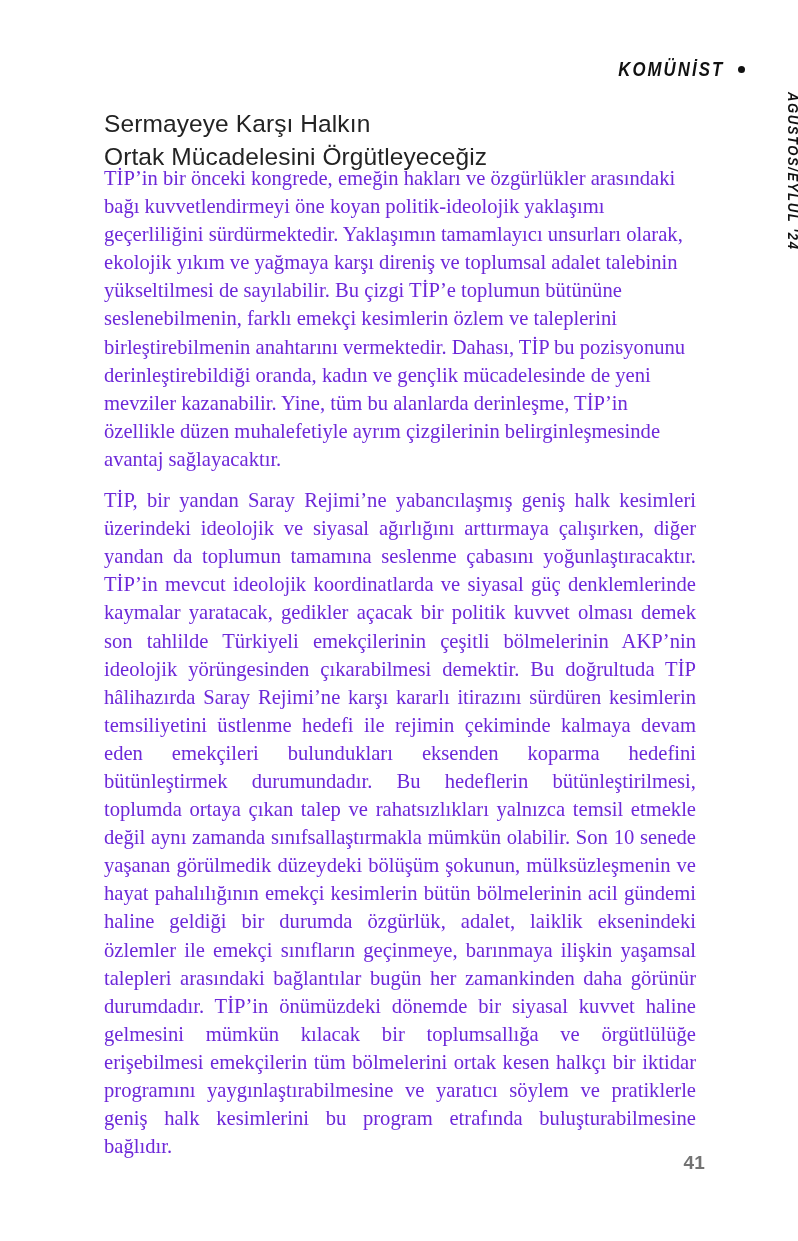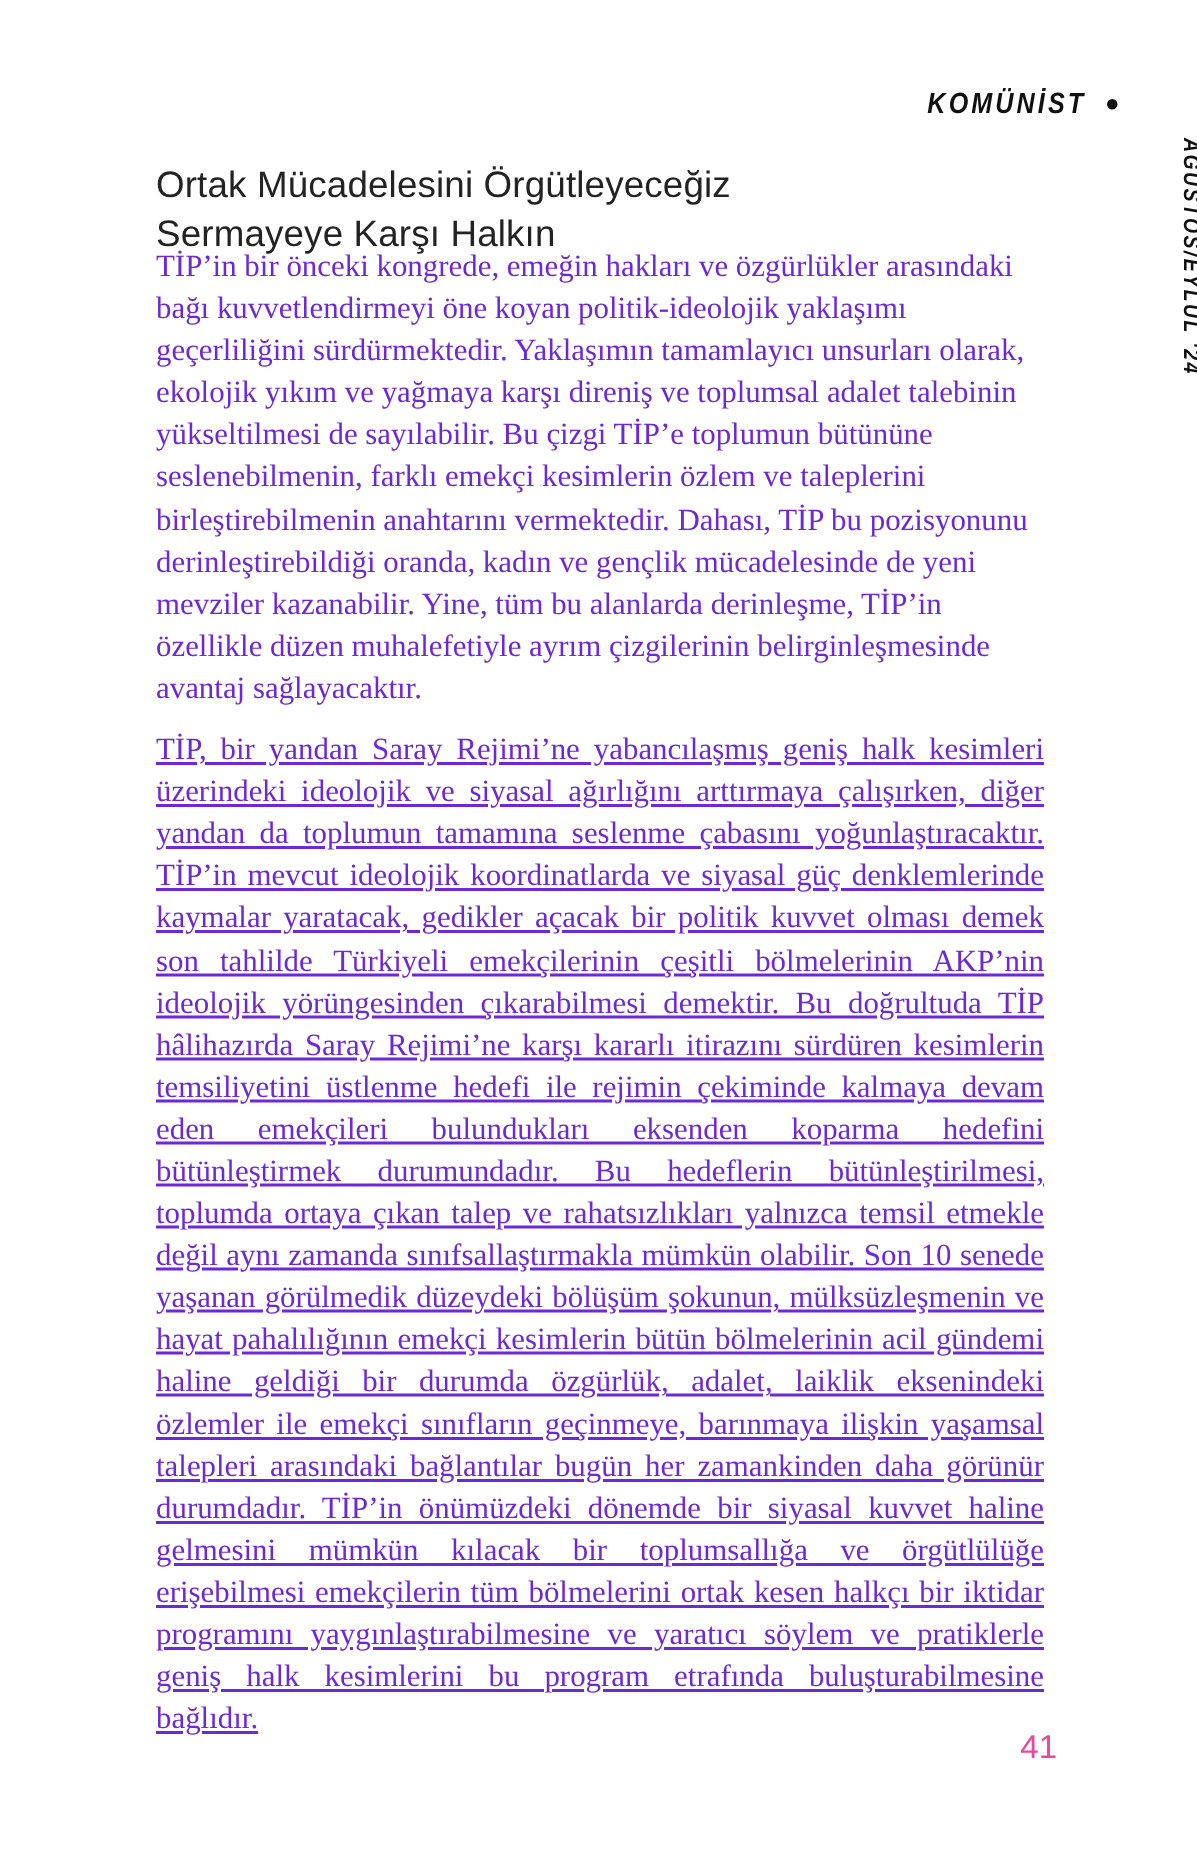--- a/index.html
+++ b/index.html
@@ -104,58 +104,57 @@
     font-size: 20.6px;
     line-height: 28.1px;
     text-align: justify;
     text-justify: inter-word;
     color: #6d28d9;
     hyphens: none;
   }
 
   .para:last-child {
     margin-bottom: 10px;
-    text-decoration: underline;
   }
 
   .para-1 {
     text-align: left;
   }
 
   
   .folio {
     position: absolute;
     left: 104px;
     top: 1152px;
     width: 601px;
     text-align: right;
     font-family: "Liberation Sans", "DejaVu Sans", sans-serif;
-    font-weight: 400;
-    font-size: 22px;
-    color: #ec4899;
+    font-weight: 700;
+    font-size: 19px;
+    color: #737373;
     letter-spacing: 0.2px;
   }
 </style>
 </head>
 <body>
 
 <div class="page">
 
   <div class="running-head">
     <span class="masthead">KOMÜNİST</span>
     <span class="masthead-dot"></span>
   </div>
 
   <div class="issue-date">
     <span class="issue-date-inner">AĞUSTOS/EYLÜL '24</span>
   </div>
 
   <h1 class="article-title">
+    <span class="tline">Sermayeye Karşı Halkın</span>
     <span class="tline">Ortak Mücadelesini Örgütleyeceğiz</span>
-    <span class="tline">Sermayeye Karşı Halkın</span>
   </h1>
 
   <div class="article-body">
     <p class="para para-1">TİP’in bir önceki kongrede, emeğin hakları ve özgürlükler arasındaki bağı kuvvetlendirmeyi öne koyan politik-ideolojik yaklaşımı geçerliliğini sürdürmektedir. Yaklaşımın tamamlayıcı unsurları olarak, ekolojik yıkım ve yağmaya karşı direniş ve toplumsal adalet talebinin yükseltilmesi de sayılabilir. Bu çizgi TİP’e toplumun bütününe seslenebilmenin, farklı emekçi kesimlerin özlem ve taleplerini birleştirebilmenin anahtarını vermektedir. Dahası, TİP bu pozisyonunu derinleştirebildiği oranda, kadın ve gençlik mücadelesinde de yeni mevziler kazanabilir. Yine, tüm bu alanlarda derinleşme, TİP’in özellikle düzen muhalefetiyle ayrım çizgilerinin belirginleşmesinde avantaj sağlayacaktır.</p>
     <p class="para para-2">TİP, bir yandan Saray Rejimi’ne yabancılaşmış geniş halk kesimleri üzerindeki ideolojik ve siyasal ağırlığını arttırmaya çalışırken, diğer yandan da toplumun tamamına seslenme çabasını yoğunlaştıracaktır. TİP’in mevcut ideolojik koordinatlarda ve siyasal güç denklemlerinde kaymalar yaratacak, gedikler açacak bir politik kuvvet olması demek son tahlilde Türkiyeli emekçilerinin çeşitli bölmelerinin AKP’nin ideolojik yörüngesinden çıkarabilmesi demektir. Bu doğrultuda TİP hâlihazırda Saray Rejimi’ne karşı kararlı itirazını sürdüren kesimlerin temsiliyetini üstlenme hedefi ile rejimin çekiminde kalmaya devam eden emekçileri bulundukları eksenden koparma hedefini bütünleştirmek durumundadır. Bu hedeflerin bütünleştirilmesi, toplumda ortaya çıkan talep ve rahatsızlıkları yalnızca temsil etmekle değil aynı zamanda sınıfsallaştırmakla mümkün olabilir. Son 10 senede yaşanan görülmedik düzeydeki bölüşüm şokunun, mülksüzleşmenin ve hayat pahalılığının emekçi kesimlerin bütün bölmelerinin acil gündemi haline geldiği bir durumda özgürlük, adalet, laiklik eksenindeki özlemler ile emekçi sınıfların geçinmeye, barınmaya ilişkin yaşamsal talepleri arasındaki bağlantılar bugün her zamankinden daha görünür durumdadır. TİP’in önümüzdeki dönemde bir siyasal kuvvet haline gelmesini mümkün kılacak bir toplumsallığa ve örgütlülüğe erişebilmesi emekçilerin tüm bölmelerini ortak kesen halkçı bir iktidar programını yaygınlaştırabilmesine ve yaratıcı söylem ve pratiklerle geniş halk kesimlerini bu program etrafında buluşturabilmesine bağlıdır.</p>
   </div>
 
   <div class="folio">41</div>
 
 </div>

